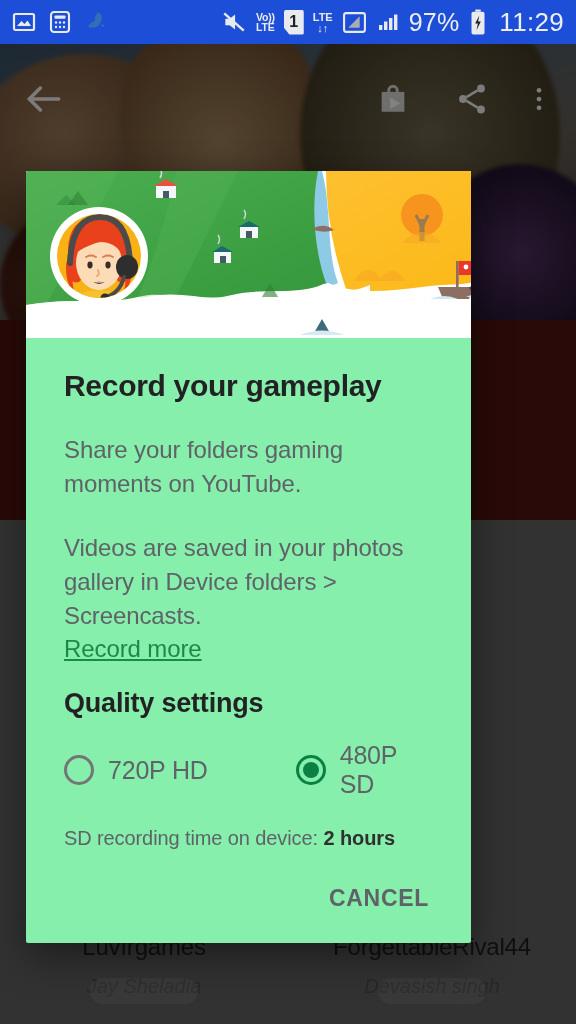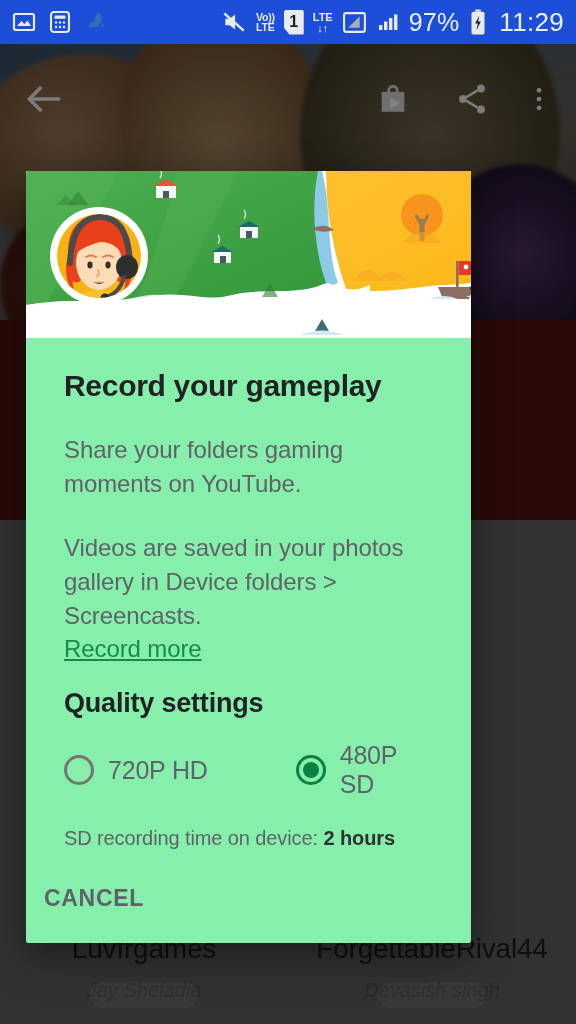--- a/index.html
+++ b/index.html
@@ -80,21 +80,21 @@
   }
   .appbar-spacer { flex: 1; }
   .appbar-ico { opacity: .92; display:flex; align-items:center; justify-content:center; }
 
   
   .cards {
     position: absolute; left: 0; top: 905px; width: 576px; height: 119px; z-index: 6;
   }
   .card-col { position: absolute; top: 0; width: 288px; text-align: center; }
   .card-title {
-    font-size: 28px; color: #1d1d1d; font-weight: 400; letter-spacing: -.2px;
+    font-size: 24px; color: #1d1d1d; font-weight: 400; letter-spacing: -.2px;
     margin-top: 28px; white-space: nowrap;
   }
   .card-sub {
     font-size: 20px; color: #4a4a4a; font-style: italic; margin-top: 14px;
   }
   .card-pill {
     position: absolute; bottom: -6px; left: 50%; transform: translateX(-50%);
     width: 108px; height: 26px; border-radius: 14px;
     background: rgba(255,255,255,.08);
   }
@@ -145,21 +145,21 @@
   .rad.on::after {
     content:""; width: 16px; height: 16px; border-radius: 50%; background:#0b8043;
   }
   .rad-label { font-size: 25px; color: #5f6368; letter-spacing: -.2px; }
   .note {
     font-size: 20px; color: #5f6368; margin-top: 28px; letter-spacing: -.1px;
   }
   .note b { color: #303030; font-weight: 700; text-align: right; }
 
   .dlg-actions {
-    display: flex; align-items: center;
+    display: flex; justify-content: flex-end; align-items: center;
     gap: 10px; padding: 0 24px 0 0; height: 96px; flex: none;
   }
   .btn {
     font-size: 23px; font-weight: 700; letter-spacing: .7px;
     background: none; border: none; cursor: pointer;
     padding: 14px 18px; font-family: "Liberation Sans", sans-serif;
   }
   .btn-cancel { color: #5f6368; }
   .btn-next { color: #0b8043; }
 

